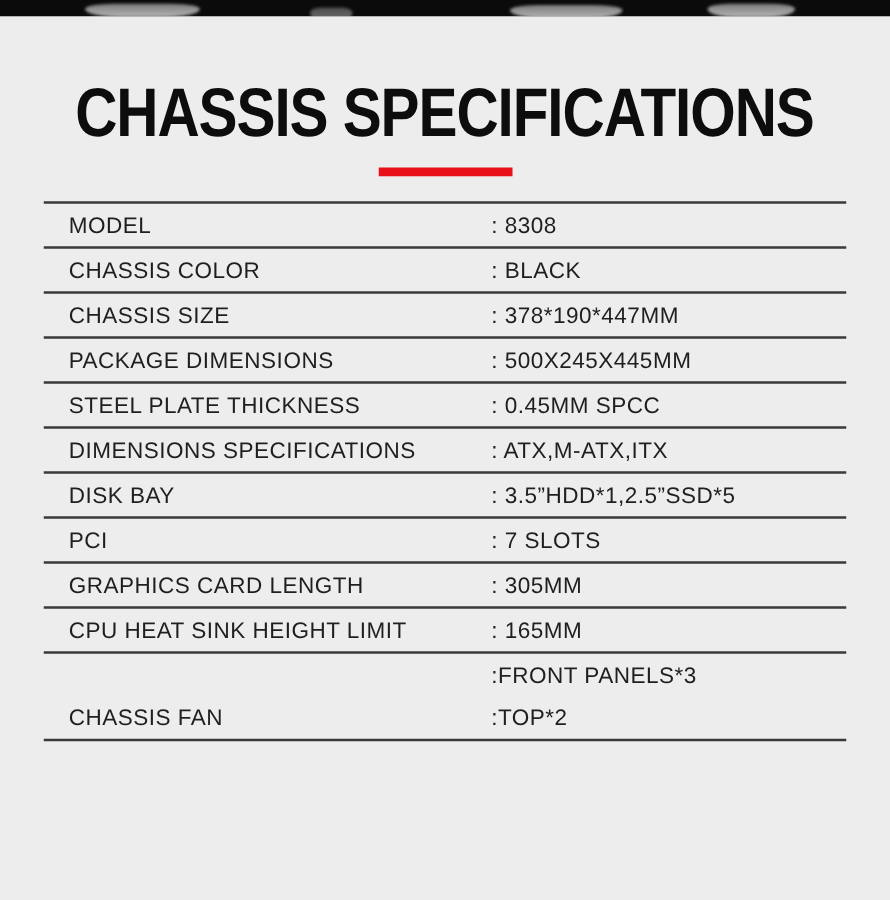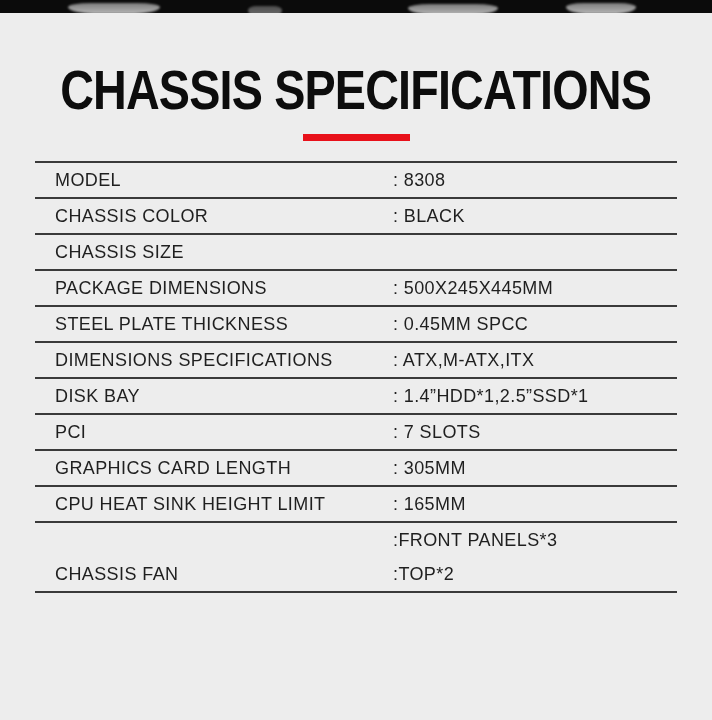--- a/index.html
+++ b/index.html
@@ -109,20 +109,23 @@
       </div>
     </div>
     <div class="spec-row">
       <div class="spec-label">CHASSIS COLOR</div>
       <div class="spec-values">
         <div class="spec-value-line">: BLACK</div>
       </div>
     </div>
     <div class="spec-row">
       <div class="spec-label">CHASSIS SIZE</div>
+      <div class="spec-values">
+        <div class="spec-value-line">: 378*190*447MM</div>
+      </div>
     </div>
     <div class="spec-row">
       <div class="spec-label">PACKAGE DIMENSIONS</div>
       <div class="spec-values">
         <div class="spec-value-line">: 500X245X445MM</div>
       </div>
     </div>
     <div class="spec-row">
       <div class="spec-label">STEEL PLATE THICKNESS</div>
       <div class="spec-values">
@@ -131,21 +134,21 @@
     </div>
     <div class="spec-row">
       <div class="spec-label">DIMENSIONS SPECIFICATIONS</div>
       <div class="spec-values">
         <div class="spec-value-line">: ATX,M-ATX,ITX</div>
       </div>
     </div>
     <div class="spec-row">
       <div class="spec-label">DISK BAY</div>
       <div class="spec-values">
-        <div class="spec-value-line">: 1.4”HDD*1,2.5”SSD*1</div>
+        <div class="spec-value-line">: 3.5”HDD*1,2.5”SSD*5</div>
       </div>
     </div>
     <div class="spec-row">
       <div class="spec-label">PCI</div>
       <div class="spec-values">
         <div class="spec-value-line">: 7 SLOTS</div>
       </div>
     </div>
     <div class="spec-row">
       <div class="spec-label">GRAPHICS CARD LENGTH</div>

